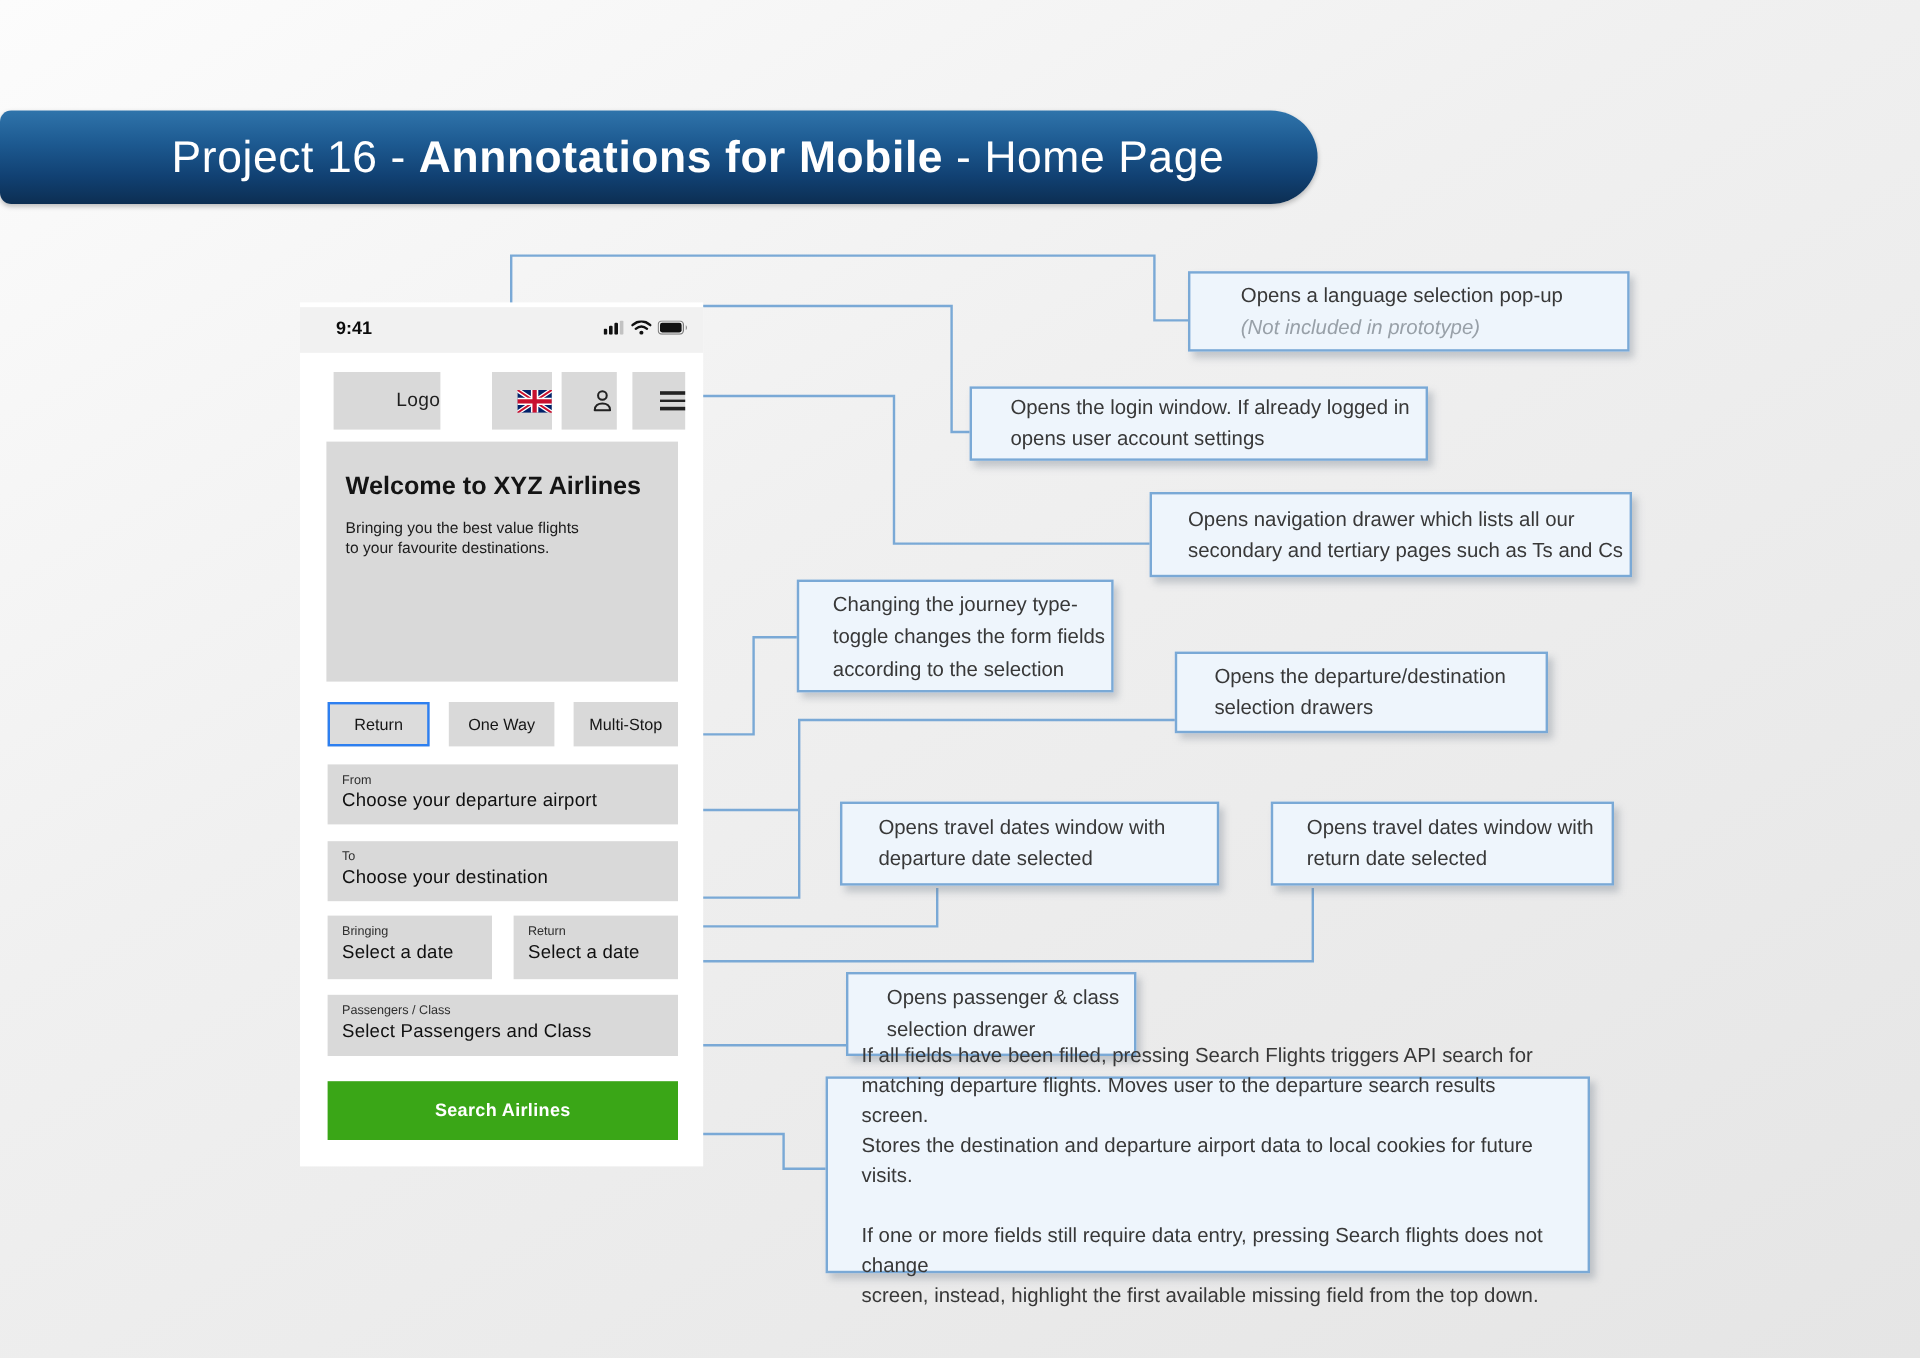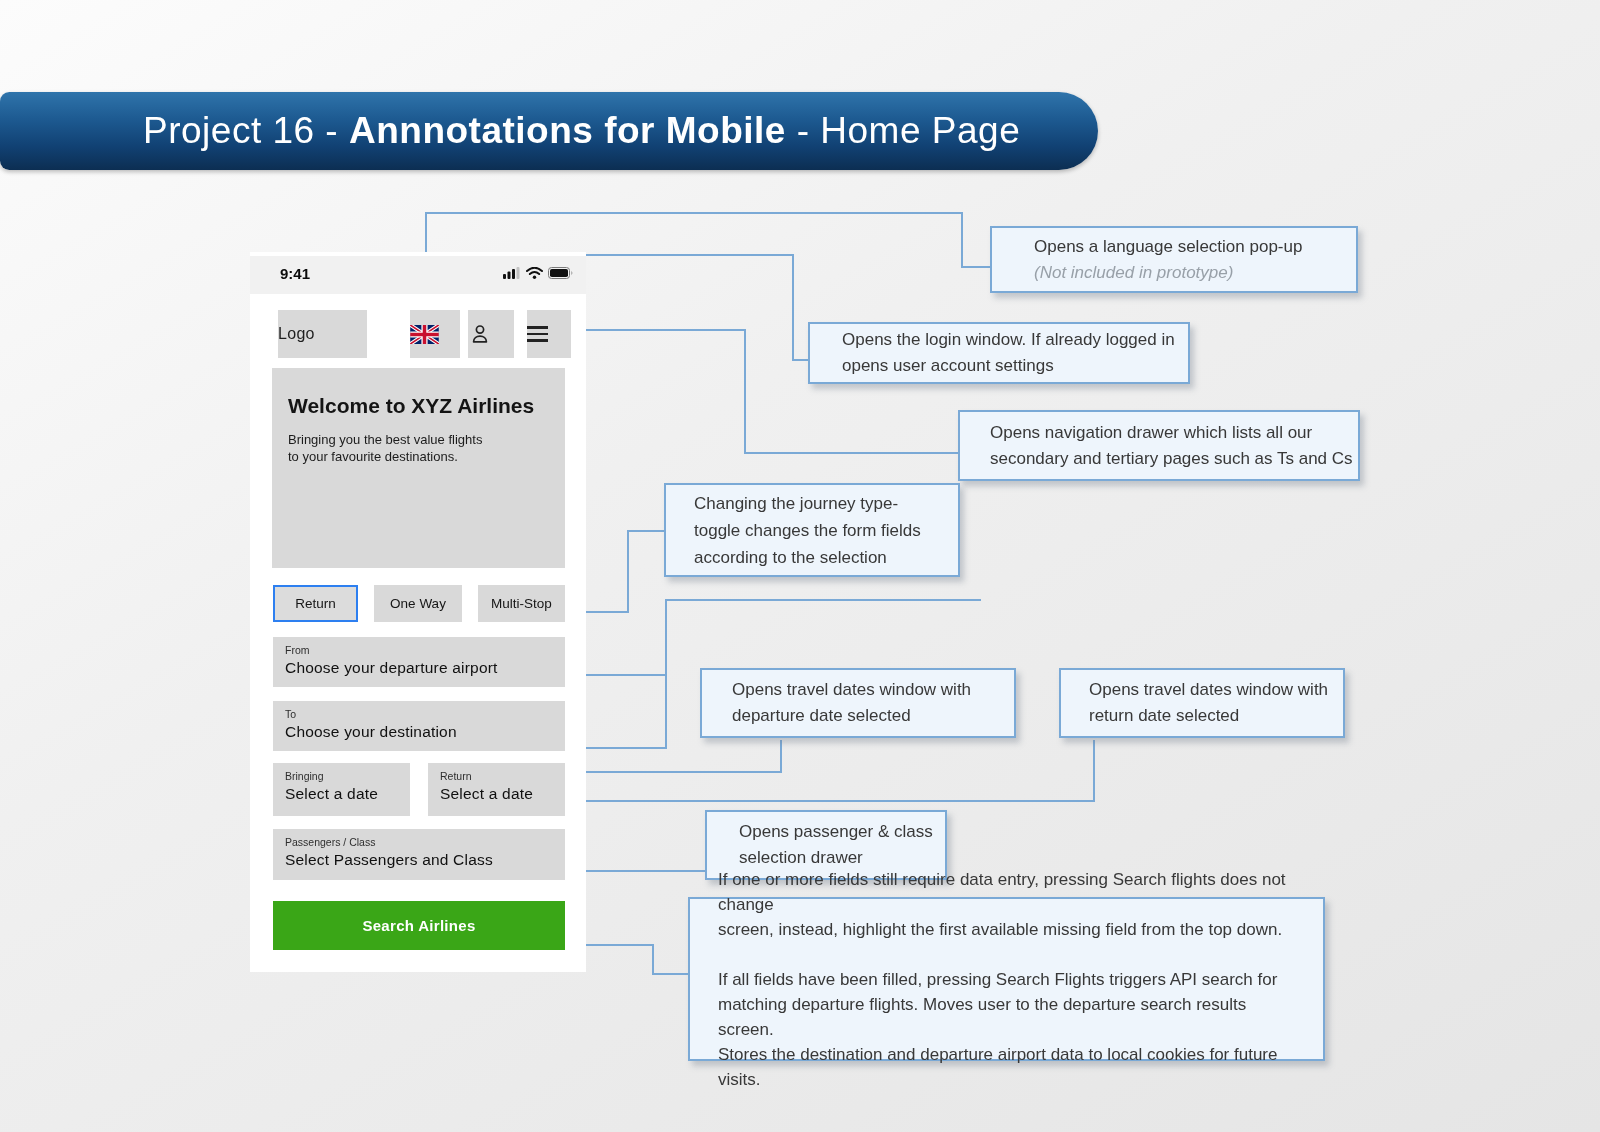--- a/index.html
+++ b/index.html
@@ -19,21 +19,21 @@
   
   svg.connectors{position:absolute;left:0;top:0;z-index:1;}
   svg.connectors polyline{fill:none;stroke:#7aa9d6;stroke-width:2px;}
 
   
   .phone{position:absolute;left:250px;top:252px;width:336px;height:720px;background:#ffffff;z-index:2;}
   .statusbar{position:absolute;left:0;top:4px;width:100%;height:38px;background:#f1f1f1;}
   .status-time{position:absolute;left:30px;top:9px;font-size:15px;font-weight:700;color:#0b0b0b;}
   .status-icons{position:absolute;right:12px;top:11px;display:flex;align-items:center;gap:5px;}
 
-  .hbtn{position:absolute;background:#d9d9d9;display:flex;align-items:center;justify-content:flex-start;}
+  .hbtn{position:absolute;background:#d9d9d9;display:flex;align-items:center;justify-content:flex-end;}
   .logo-btn{left:28px;top:58px;width:89px;height:48px;font-size:16px;color:#1f1f1f;letter-spacing:.3px;}
   .flag-btn{left:160px;top:58px;width:50px;height:48px;}
   .user-btn{left:218px;top:58px;width:46px;height:48px;}
   .menu-btn{left:277px;top:58px;width:44px;height:48px;}
   .menu-bars{display:flex;flex-direction:column;gap:4px;}
   .menu-bars span{display:block;width:21px;height:2.4px;background:#222;}
 
   .hero{position:absolute;left:22px;top:116px;width:293px;height:200px;background:#d9d9d9;box-sizing:border-box;padding:26px 16px 0 16px;}
   .hero-title{font-size:21px;font-weight:700;color:#141414;margin-bottom:13px;}
   .hero-body{font-size:13px;color:#1c1c1c;line-height:1.32;white-space:pre-line;}
@@ -61,21 +61,21 @@
   
   .note{position:absolute;z-index:2;background:#eef5fc;border:2px solid #7aa9d6;box-sizing:border-box;
         box-shadow:4px 5px 6px rgba(110,120,135,.35);
         display:flex;flex-direction:column;justify-content:center;
         font-size:17px;color:#383838;line-height:26px;}
   .note .ml{white-space:pre-line;}
   .note-language{left:990px;top:226px;width:368px;height:67px;padding-left:42px;line-height:23px;}
   .note-language .sub{color:#98a0a8;margin-top:3px;font-style:italic;}
   .note-login{left:808px;top:322px;width:382px;height:62px;padding-left:32px;}
   .note-nav{left:958px;top:410px;width:402px;height:71px;padding-left:30px;}
-  .note-journey{left:664px;top:483px;width:296px;height:94px;padding-left:28px;line-height:27px;}
+  .note-journey{left:664px;top:483px;width:264px;height:94px;padding-left:28px;line-height:27px;}
   .note-depdest{left:979px;top:543px;width:311px;height:68px;padding-left:31px;}
   .note-depdate{left:700px;top:668px;width:316px;height:70px;padding-left:30px;}
   .note-retdate{left:1059px;top:668px;width:286px;height:70px;padding-left:28px;}
   .note-pax{left:705px;top:810px;width:242px;height:70px;padding-left:32px;}
   .note-search{left:688px;top:897px;width:637px;height:164px;padding:8px 20px 8px 28px;line-height:25px;justify-content:center;}
   .note-search .para + .para{margin-top:25px;}
 </style>
 </head>
 <body>
 
@@ -203,37 +203,41 @@
     <div class="ml">Opens navigation drawer which lists all our
 secondary and tertiary pages such as Ts and Cs</div>
   </div>
 
   <div class="note note-journey">
     <div class="ml">Changing the journey type-
 toggle changes the form fields
 according to the selection</div>
   </div>
 
+  <div class="note note-depdest">
+    <div class="ml">Opens the departure/destination
+selection drawers</div>
+  </div>
 
   <div class="note note-depdate">
     <div class="ml">Opens travel dates window with
 departure date selected</div>
   </div>
 
   <div class="note note-retdate">
     <div class="ml">Opens travel dates window with
 return date selected</div>
   </div>
 
   <div class="note note-pax">
     <div class="ml">Opens passenger &amp; class
 selection drawer</div>
   </div>
 
   <div class="note note-search">
-    <div class="para ml">If one or more fields still require data entry, pressing Search flights does not change
-screen, instead, highlight the first available missing field from the top down.</div>
     <div class="para ml">If all fields have been filled, pressing Search Flights triggers API search for
 matching departure flights. Moves user to the departure search results screen.
 Stores the destination and departure airport data to local cookies for future visits.</div>
+    <div class="para ml">If one or more fields still require data entry, pressing Search flights does not change
+screen, instead, highlight the first available missing field from the top down.</div>
   </div>
 
 </div>
 
 </body></html>

